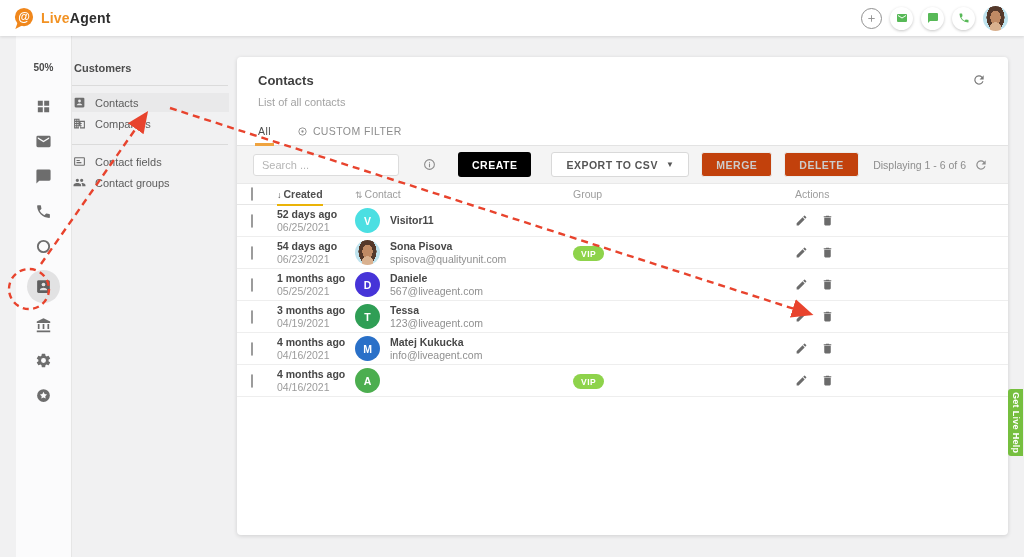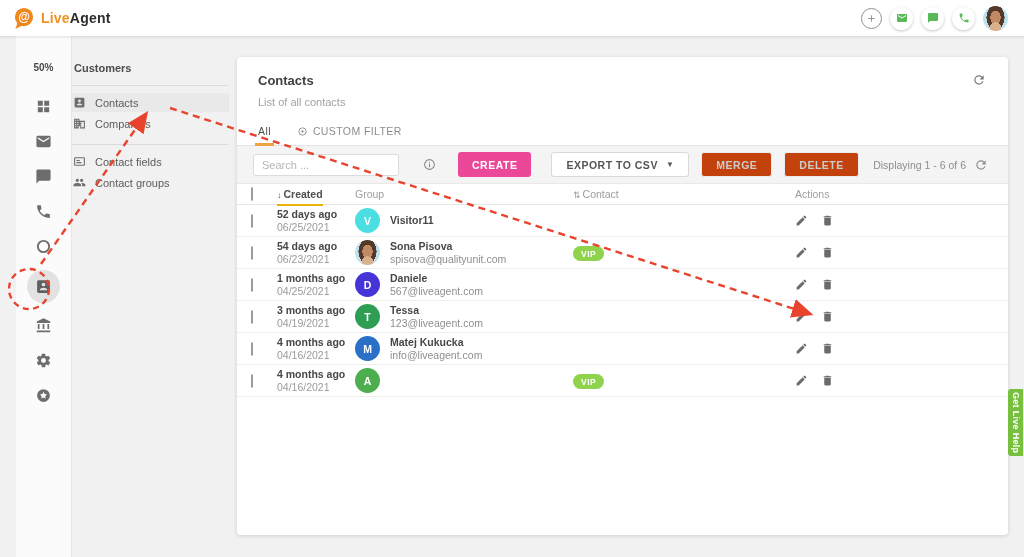--- a/index.html
+++ b/index.html
@@ -261,44 +261,44 @@
     </div>
   </div>
 
   <div class="toolbar">
     <input class="search" type="text" placeholder="Search ..." style="">
     <div class="info-ic">
       <svg viewBox="0 0 24 24" fill="currentColor">
           <path d="M12 2a10 10 0 1 0 10 10A10 10 0 0 0 12 2zm0 18a8 8 0 1 1 8-8 8 8 0 0 1-8 8zm-1-12h2v2h-2zm0 3h2v6h-2z"></path>
         </svg>
     </div>
-    <div class="btn btn-create" style="background: #ec4899;">CREATE</div>
+    <div class="btn btn-create" style="background: #000000;">CREATE</div>
     <div class="btn btn-export">
       <span>EXPORT TO CSV</span>
       <span class="caret">▼</span>
     </div>
     <div class="btn btn-disabled">MERGE</div>
     <div class="btn btn-disabled">DELETE</div>
     <div class="displaying">
       <span>Displaying 1 - 6 of 6</span>
       <svg viewBox="0 0 24 24">
           <path d="M17.65 6.35A8 8 0 1 0 19.73 14h-2.08A6 6 0 1 1 12 6a5.9 5.9 0 0 1 4.22 1.78L13 11h7V4z"></path>
         </svg>
     </div>
   </div>
 
   <div class="thead">
     <div><span class="cb"></span></div>
     <div class="created-h">
       <span><span class="sort-glyph">↓</span><b>Created</b></span>
     </div>
-    <div>Group</div>
     <div>
       <span class="sort-glyph">⇅</span><span>Contact</span>
     </div>
+    <div>Group</div>
     <div>Actions</div>
   </div>
 
   <div>
   <div class="trow">
     <div><span class="cb"></span></div>
     <div class="cell-created">
       <div class="rel">52 days ago</div>
       <div class="date">06/25/2021</div>
     </div>
@@ -341,21 +341,21 @@
       <svg viewBox="0 0 24 24">
             <path d="M6 19a2 2 0 0 0 2 2h8a2 2 0 0 0 2-2V7H6zM19 4h-3.5l-1-1h-5l-1 1H5v2h14z"></path>
           </svg>
     </div>
   </div>
 
   <div class="trow">
     <div><span class="cb"></span></div>
     <div class="cell-created">
       <div class="rel">1 months ago</div>
-      <div class="date">04/25/2021</div>
+      <div class="date">05/25/2021</div>
     </div>
     <div class="cell-contact">
       <span class="avatar" style="background: rgb(70, 52, 216);">D</span>
       <div class="nm">
         <div class="name">Daniele</div>
         <div class="email">567@liveagent.com</div>
       </div>
     </div>
     <div class="cell-group"></div>
     <div class="cell-actions">

